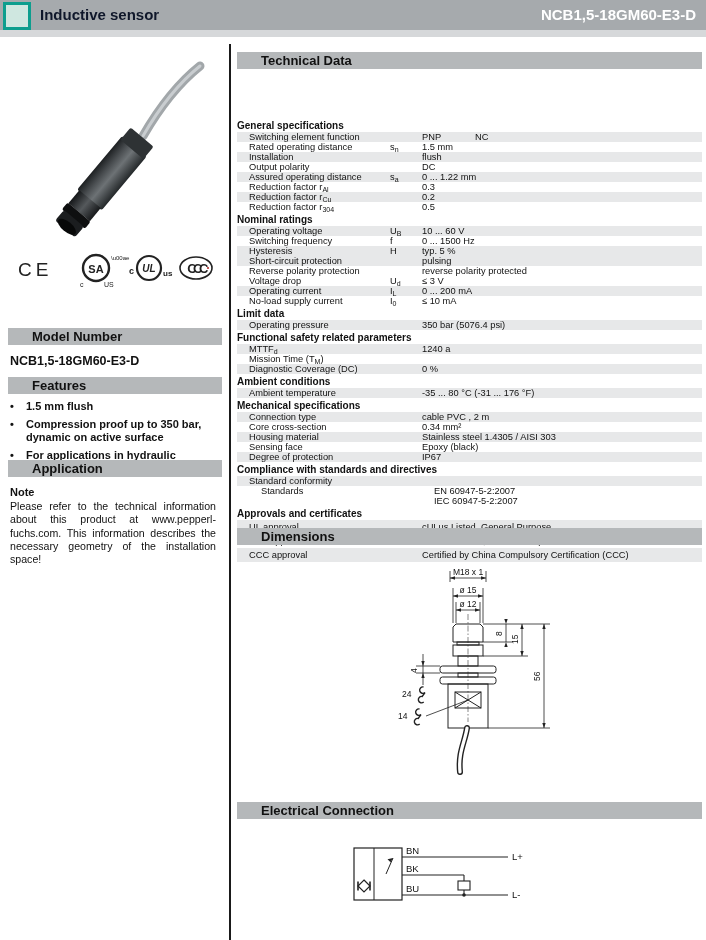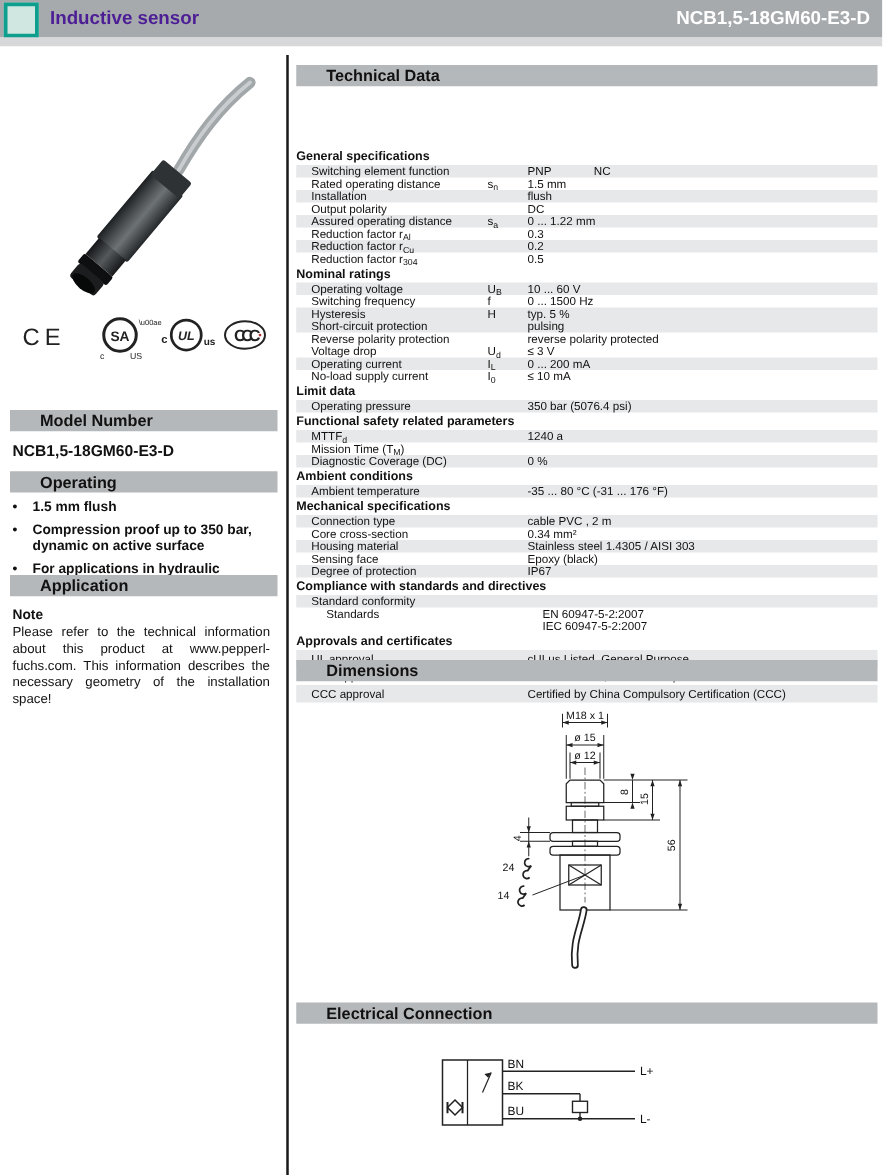--- a/index.html
+++ b/index.html
@@ -4,21 +4,21 @@
 <style>
   html,body{margin:0;padding:0;background:#fff;}
   #page{position:relative;width:706px;height:940px;background:#fff;overflow:hidden;
         font-family:"Liberation Sans","DejaVu Sans",sans-serif;color:#111;}
 
   
   .hdr{position:absolute;left:0;top:0;width:706px;height:30px;background:#a6aaad;}
   .hdr-strip{position:absolute;left:0;top:30px;width:706px;height:7px;background:#d6d8da;}
   .hdr-icon{position:absolute;left:3px;top:2px;width:22px;height:22px;
             border:3px solid #0d9e8e;background:#cfe7e0;}
-  .hdr-title{position:absolute;left:40px;top:6px;font-size:15px;font-weight:bold;color:#4c1d95;}
+  .hdr-title{position:absolute;left:40px;top:6px;font-size:15px;font-weight:bold;color:#0f172a;}
   .hdr-model{position:absolute;right:10px;top:6px;font-size:15px;font-weight:bold;color:#fff;}
 
   
   .vdiv{position:absolute;left:229px;top:44px;width:2px;height:896px;background:#1a1a1a;}
 
   
   .bar{position:absolute;background:#b5b8ba;height:17px;line-height:17px;
        font-size:13px;font-weight:bold;padding-left:24px;box-sizing:border-box;color:#111;}
   .bar-left{left:8px;width:214px;}
   .bar-right{left:237px;width:465px;}
@@ -113,21 +113,21 @@
     <g>
       <ellipse cx="184" cy="20" rx="16" ry="11" fill="none" stroke="#222" stroke-width="1.6"></ellipse>
       <text x="184" y="25" font-size="13" font-weight="bold" text-anchor="middle" letter-spacing="-3.5" fill="#222">CCC</text>
       <circle cx="196" cy="20" r="1.1" fill="#b03030"></circle>
     </g>
   </svg>
 
   <div class="bar bar-left" style="top:328px">Model Number</div>
   <div class="model-value">NCB1,5-18GM60-E3-D</div>
 
-  <div class="bar bar-left" style="top:377px">Operating</div>
+  <div class="bar bar-left" style="top:377px">Features</div>
   <ul class="features-list">
       <li>
         <span class="blt">•</span>
         <span>1.5 mm flush</span>
       </li>
       <li>
         <span class="blt">•</span>
         <span>Compression proof up to 350 bar, dynamic on active surface</span>
       </li>
       <li>

